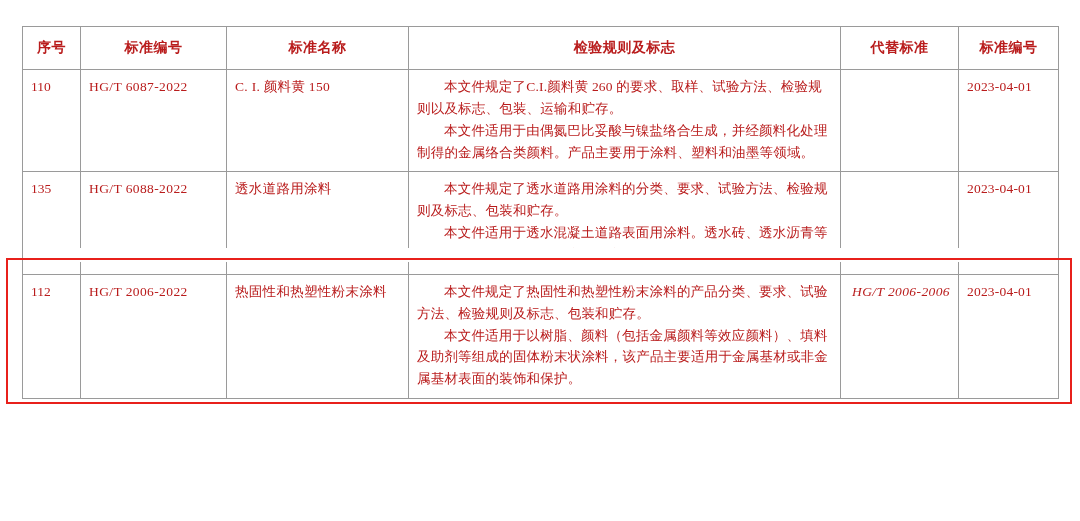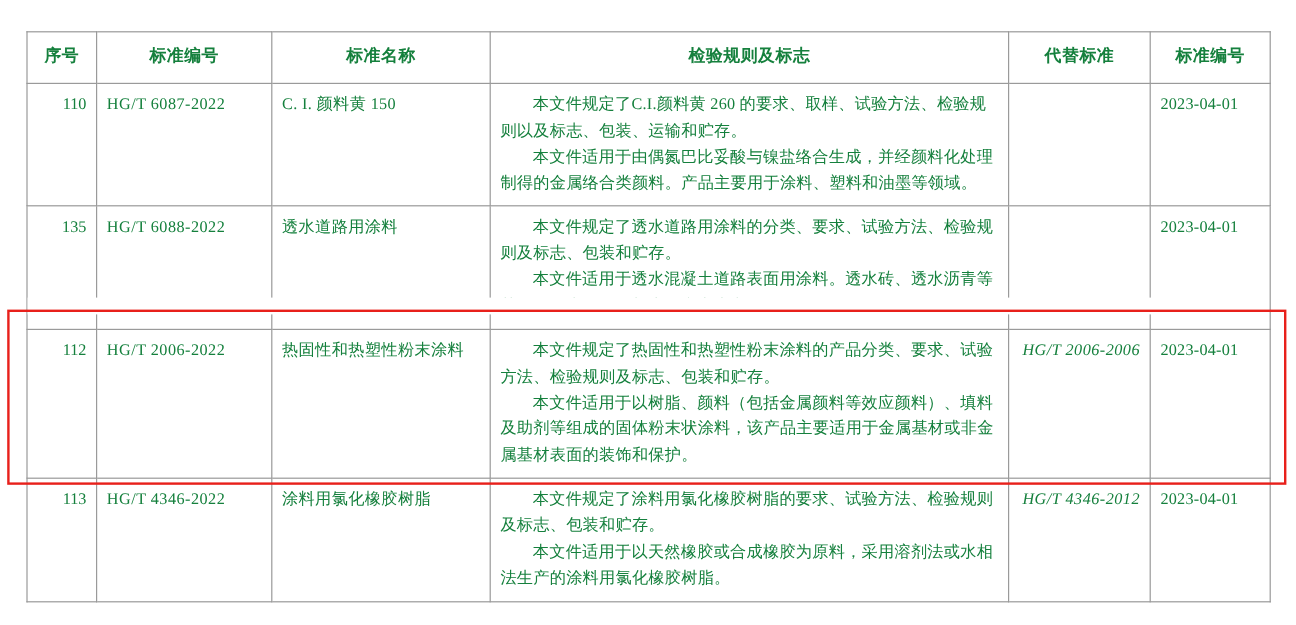--- a/index.html
+++ b/index.html
@@ -32,41 +32,41 @@
     table-layout: fixed;
     background: #fff;
   }
   table.std-table td,
   table.std-table th {
     border: 1px solid #9a9a9a;
     vertical-align: top;
     padding: 6px 8px 8px 8px;
     font-size: 13.5px;
     line-height: 1.62;
-    color: #15803d;
+    color: #b91c1c;
     font-family: "Liberation Serif", "DejaVu Serif", serif;
   }
   table.std-table thead th {
     text-align: center;
     vertical-align: middle;
     font-weight: bold;
     height: 34px;
     padding: 4px 4px;
     font-size: 14px;
     letter-spacing: 0.5px;
   }
   .col-no      { width: 58px; }
   .col-code    { width: 146px; }
   .col-name    { width: 182px; }
   .col-content { width: 432px; }
   .col-replace { width: 118px; }
   .col-date    { width: 100px; }
 
   td.c-no {
-    text-align: right;
+    text-align: left;
     font-family: "Liberation Mono", "DejaVu Sans Mono", monospace;
     font-size: 13px;
     letter-spacing: 0px;
     padding-left: 9px;
   }
   td.c-code {
     font-family: "Liberation Mono", "DejaVu Sans Mono", monospace;
     font-size: 12.5px;
     letter-spacing: 0.4px;
     padding-left: 9px;
@@ -170,31 +170,20 @@
           <td class="c-code">HG/T 2006-2022</td>
           <td class="c-name">热固性和热塑性粉末涂料</td>
           <td class="c-content">
             <p>本文件规定了热固性和热塑性粉末涂料的产品分类、要求、试验方法、检验规则及标志、包装和贮存。</p>
             <p>本文件适用于以树脂、颜料（包括金属颜料等效应颜料）、填料及助剂等组成的固体粉末状涂料，该产品主要适用于金属基材或非金属基材表面的装饰和保护。</p>
           </td>
           <td class="c-replace">HG/T 2006-2006</td>
           <td class="c-date">2023-04-01</td>
         </tr>
 
-        <tr>
-          <td class="c-no">113</td>
-          <td class="c-code">HG/T 4346-2022</td>
-          <td class="c-name">涂料用氯化橡胶树脂</td>
-          <td class="c-content">
-            <p>本文件规定了涂料用氯化橡胶树脂的要求、试验方法、检验规则及标志、包装和贮存。</p>
-            <p>本文件适用于以天然橡胶或合成橡胶为原料，采用溶剂法或水相法生产的涂料用氯化橡胶树脂。</p>
-          </td>
-          <td class="c-replace">HG/T 4346-2012</td>
-          <td class="c-date">2023-04-01</td>
-        </tr>
 
       </tbody>
     </table>
   </div>
 
   <div class="row-fade" style="left:23px; top:248px; width:1034px; height:14px;"></div>
 
   <div class="highlight-box" style="left: 6px; top: 258px; width: 1066px; height: 146px; border-color: rgb(232, 32, 27);"></div>
 
 </div>

